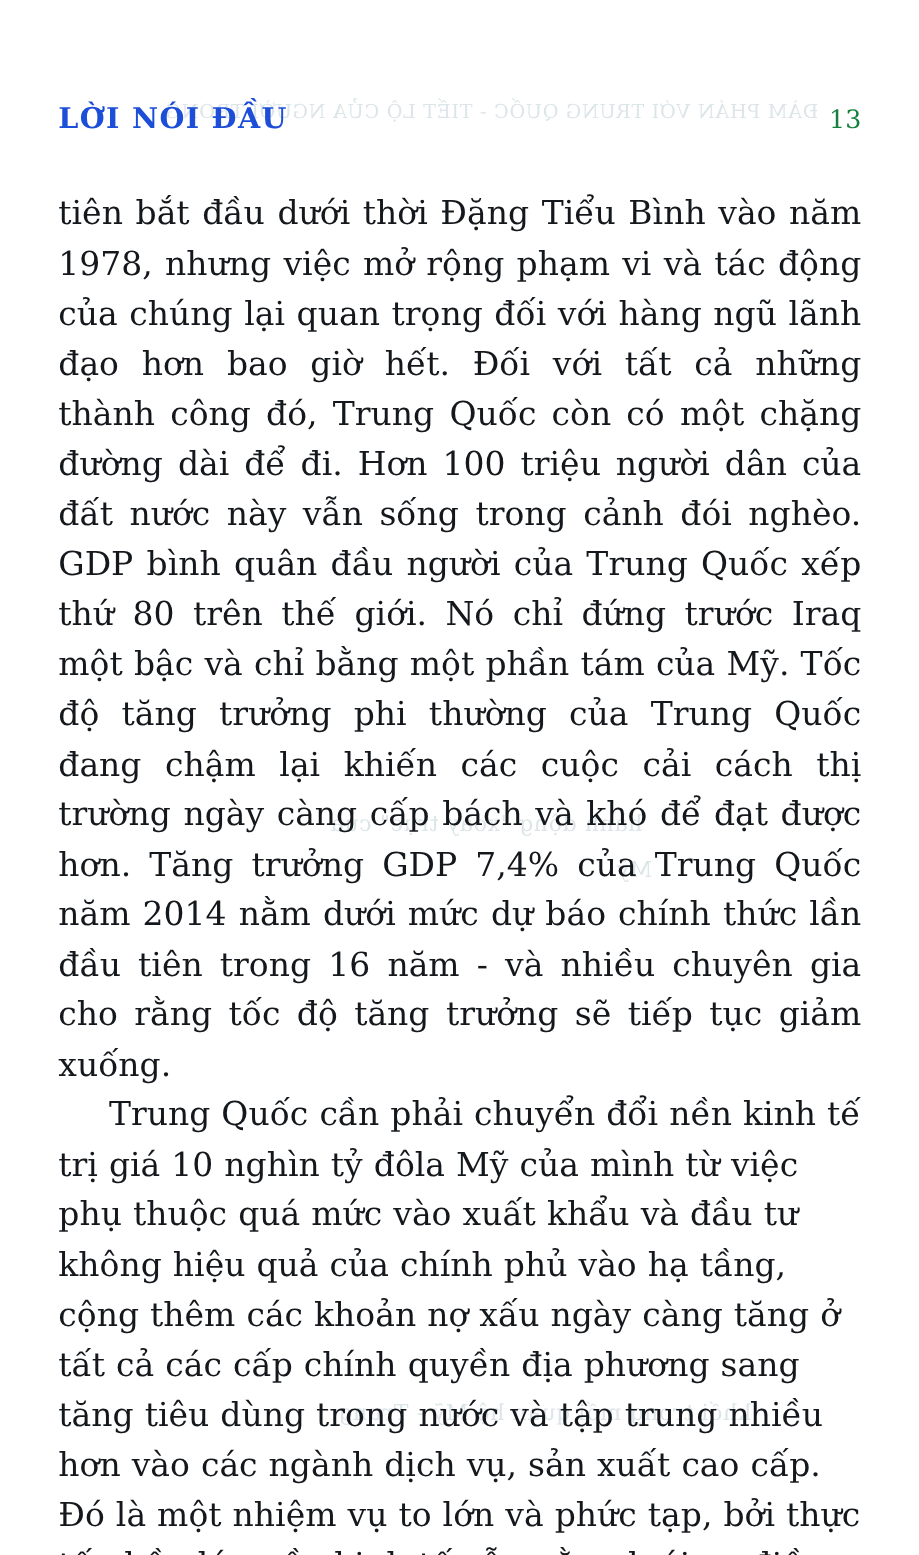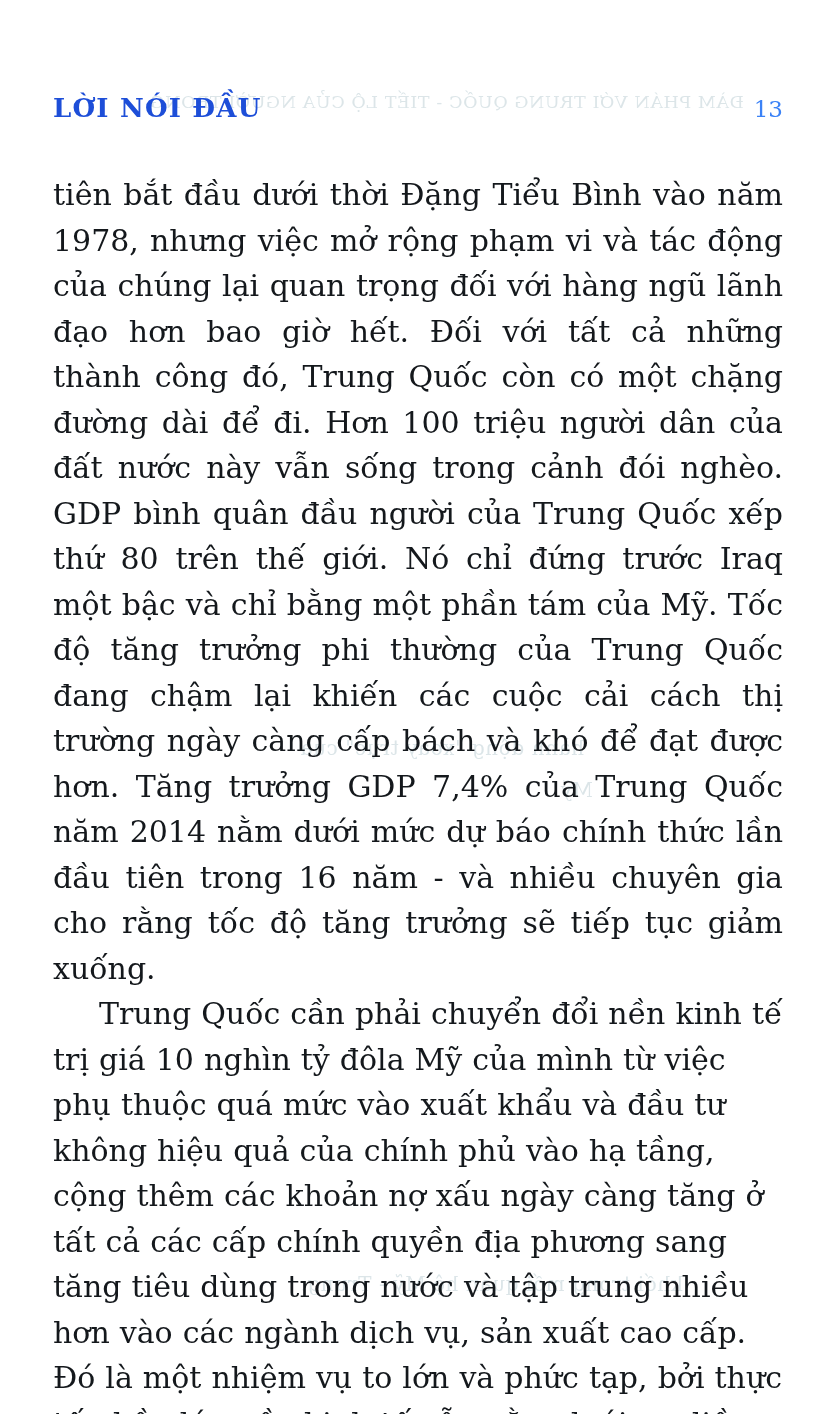--- a/index.html
+++ b/index.html
@@ -56,21 +56,21 @@
     justify-content: space-between;
   }
   .rh-title {
     font-size: 26px;
     letter-spacing: 1.2px;
     font-weight: 700;
     color: #1d4ed8;
   }
   .rh-page {
     font-size: 23px;
-    color: #3b82f6;
+    color: #15803d;
   }
 
   .body-text {
     position: absolute;
     left: 53px;
     top: 172px;
     width: 730px;
   }
 
   .para {

